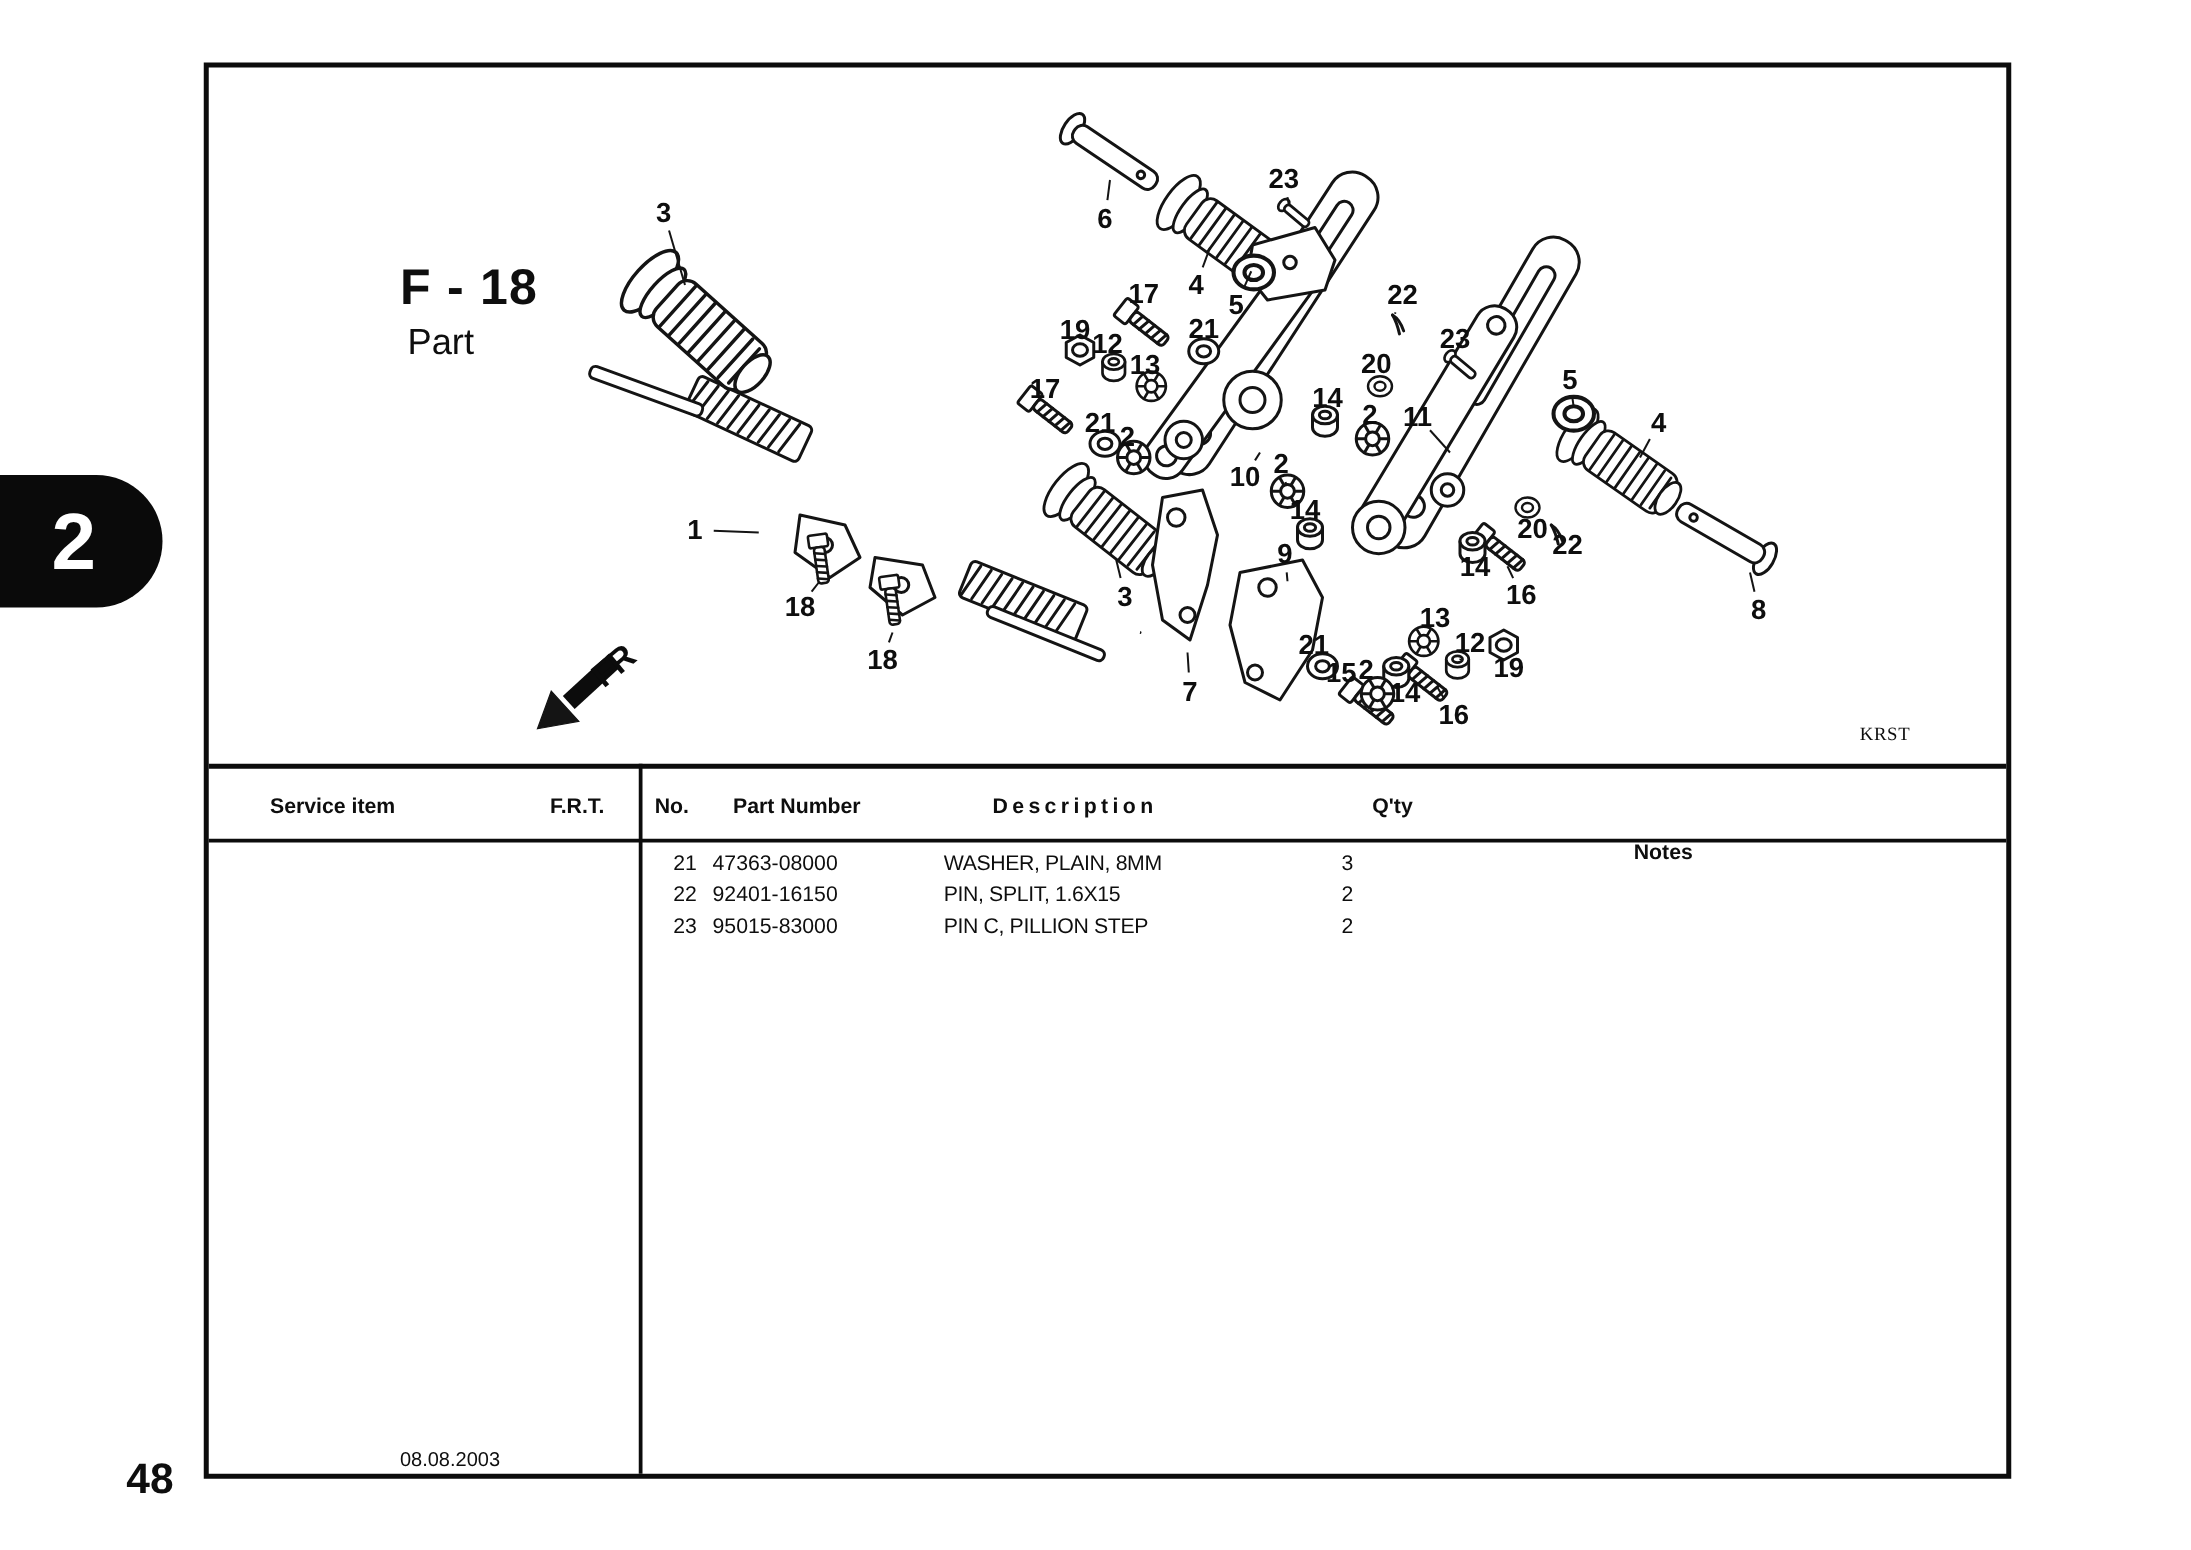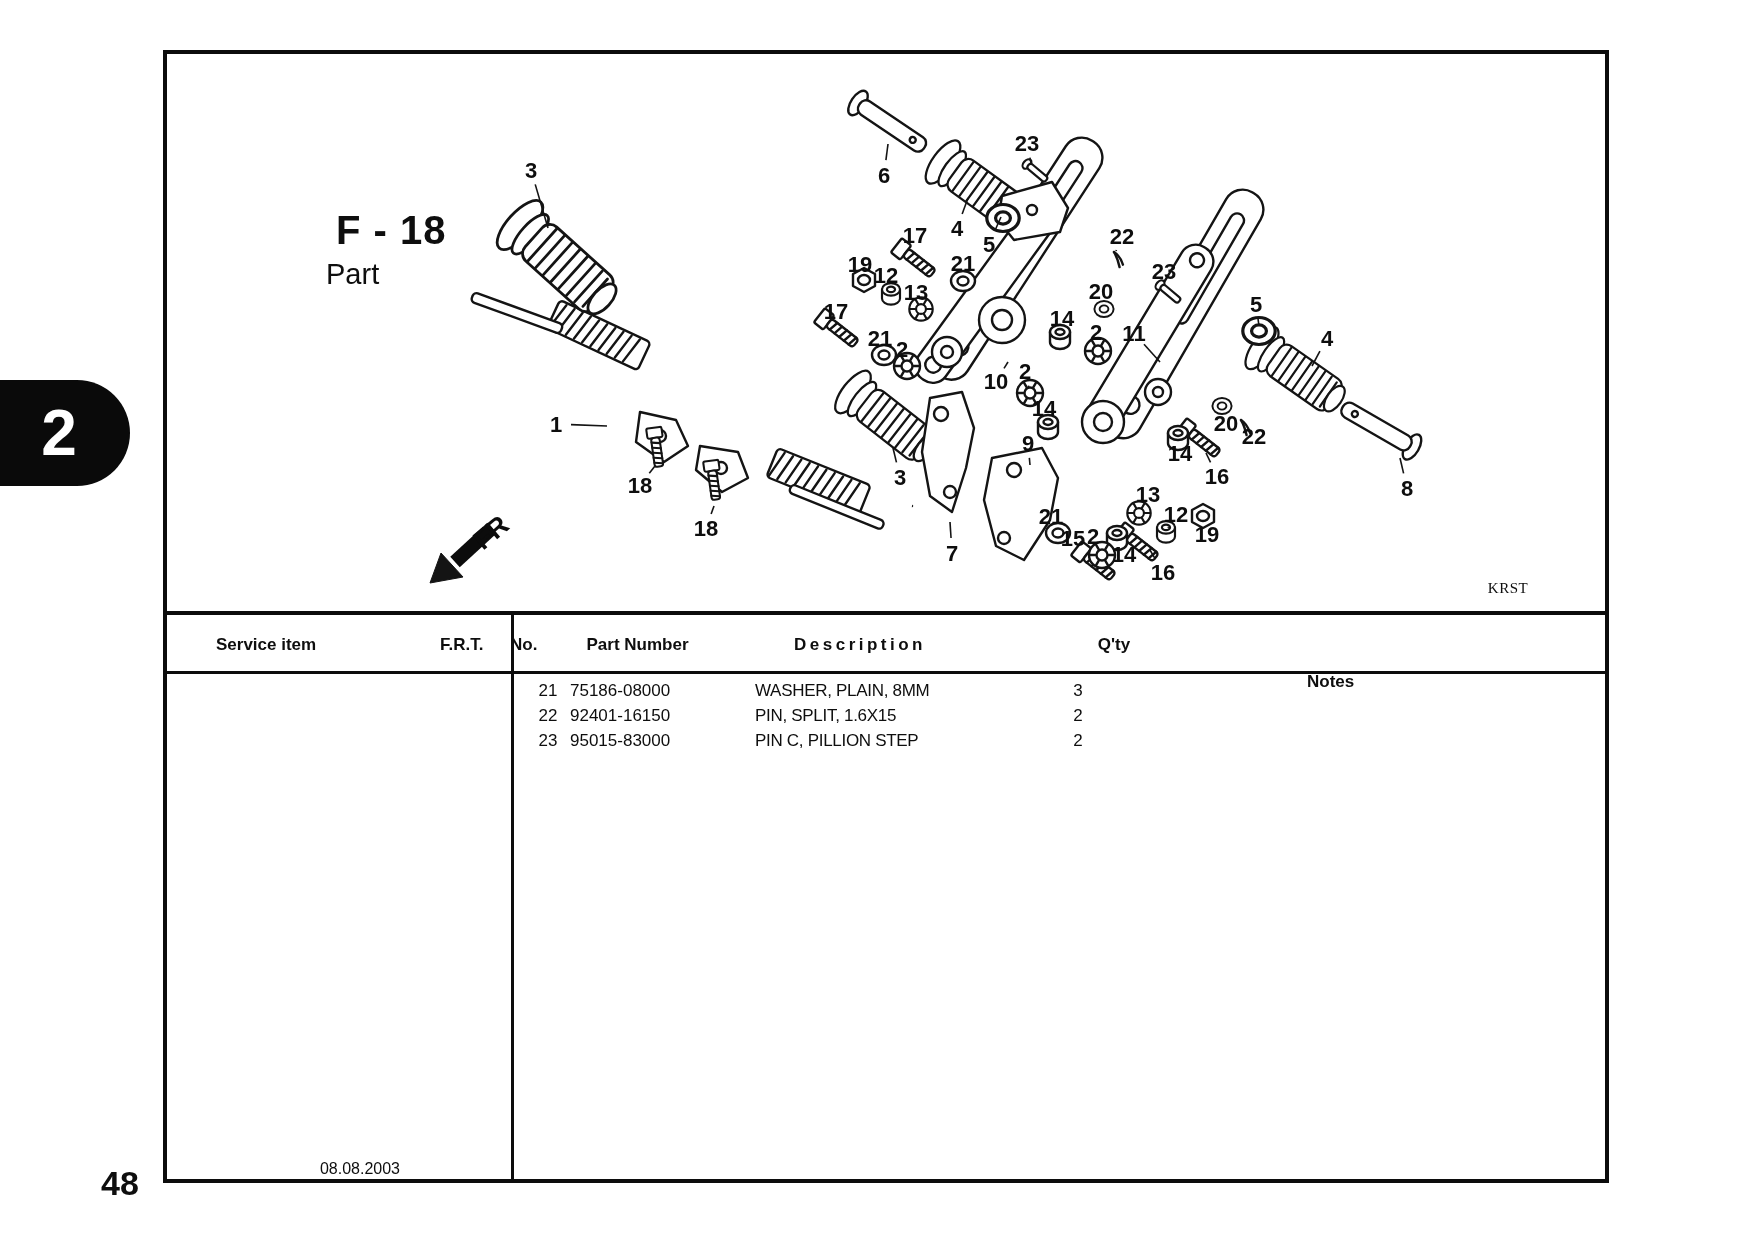--- a/index.html
+++ b/index.html
@@ -10,35 +10,35 @@
   
   .chapter-tab{left:0;top:380px;width:130px;height:106px;background:#0a0a0a;
     border-radius:0 53px 53px 0;display:flex;align-items:center;justify-content:center;}
   .chapter-tab span{color:#fff;font-size:64px;font-weight:bold;transform:translateX(-6px);}
 
   
   .frame{left:163px;top:50px;width:1446px;height:1133px;border:4px solid #0c0c0c;
     box-sizing:border-box;background:#fff;}
 
   
-  .fig-code{left:336px;top:208px;font-size:40px;font-weight:bold;letter-spacing:1px;}
+  .fig-code{left:320px;top:208px;font-size:40px;font-weight:bold;letter-spacing:1px;}
   .fig-name{left:326px;top:258px;font-size:29px;}
 
   .krst{left:1468px;top:580px;width:80px;text-align:center;
     font-family:"Liberation Serif",serif;font-size:15px;letter-spacing:0.5px;}
 
   
   .tline-top{left:167px;top:611px;width:1438px;height:4px;background:#0c0c0c;}
   .tline-head{left:167px;top:671px;width:1438px;height:3px;background:#0c0c0c;}
   .tline-div{left:511px;top:611px;width:3px;height:568px;background:#0c0c0c;}
 
   .th{top:635px;font-size:17px;font-weight:bold;white-space:nowrap;}
   .th-service{left:216px;}
   .th-frt{left:440px;width:65px;}
-  .th-no{left:510px;width:55px;}
+  .th-no{left:510px;width:55px;text-align:center;}
   .th-pn{left:575px;width:125px;text-align:center;}
   .th-desc{left:785px;width:150px;text-align:center;letter-spacing:3.5px;}
   .th-qty{left:1084px;width:60px;text-align:center;}
   .th-notes{left:1307px;width:100px;text-align:left;margin-top:37px;}
 
   .rows{left:512px;top:681px;width:1090px;}
   .prow{position:relative;height:25px;font-size:17px;white-space:nowrap;}
   .prow span{position:absolute;top:0;}
   .c-no{left:14px;width:44px;text-align:center;}
   .c-pn{left:58px;}
@@ -324,21 +324,21 @@
 <div class="abs th th-frt">F.R.T.</div>
 <div class="abs th th-no">No.</div>
 <div class="abs th th-pn">Part Number</div>
 <div class="abs th th-desc">Description</div>
 <div class="abs th th-qty">Q'ty</div>
 <div class="abs th th-notes">Notes</div>
 
 <div class="abs rows">
     <div class="prow">
       <span class="c-no">21</span>
-      <span class="c-pn">75186-08000</span>
+      <span class="c-pn">47363-08000</span>
       <span class="c-desc">WASHER, PLAIN, 8MM</span>
       <span class="c-qty">3</span>
       <span class="c-notes"></span>
     </div>
     <div class="prow">
       <span class="c-no">22</span>
       <span class="c-pn">92401-16150</span>
       <span class="c-desc">PIN, SPLIT, 1.6X15</span>
       <span class="c-qty">2</span>
       <span class="c-notes"></span>

